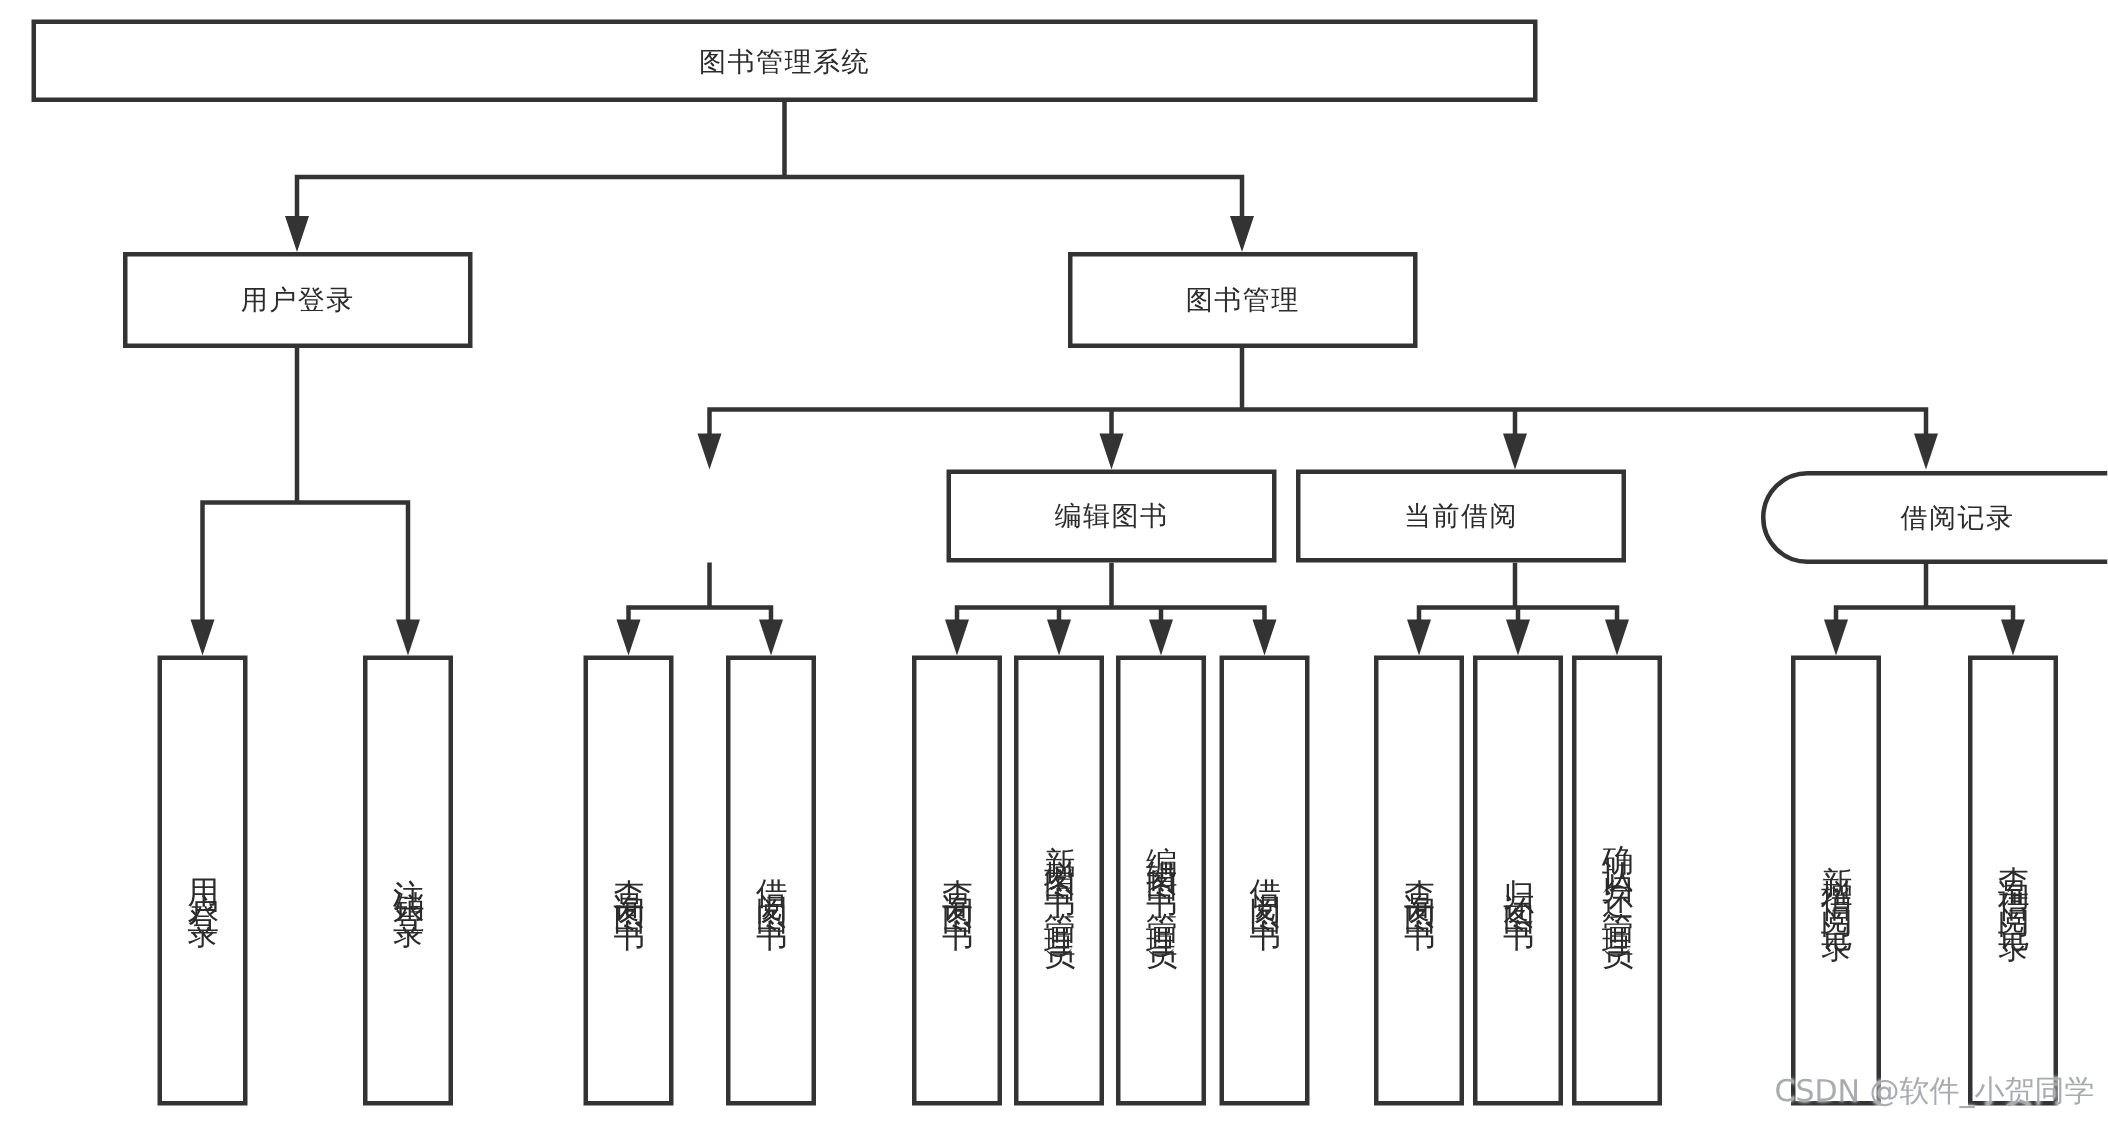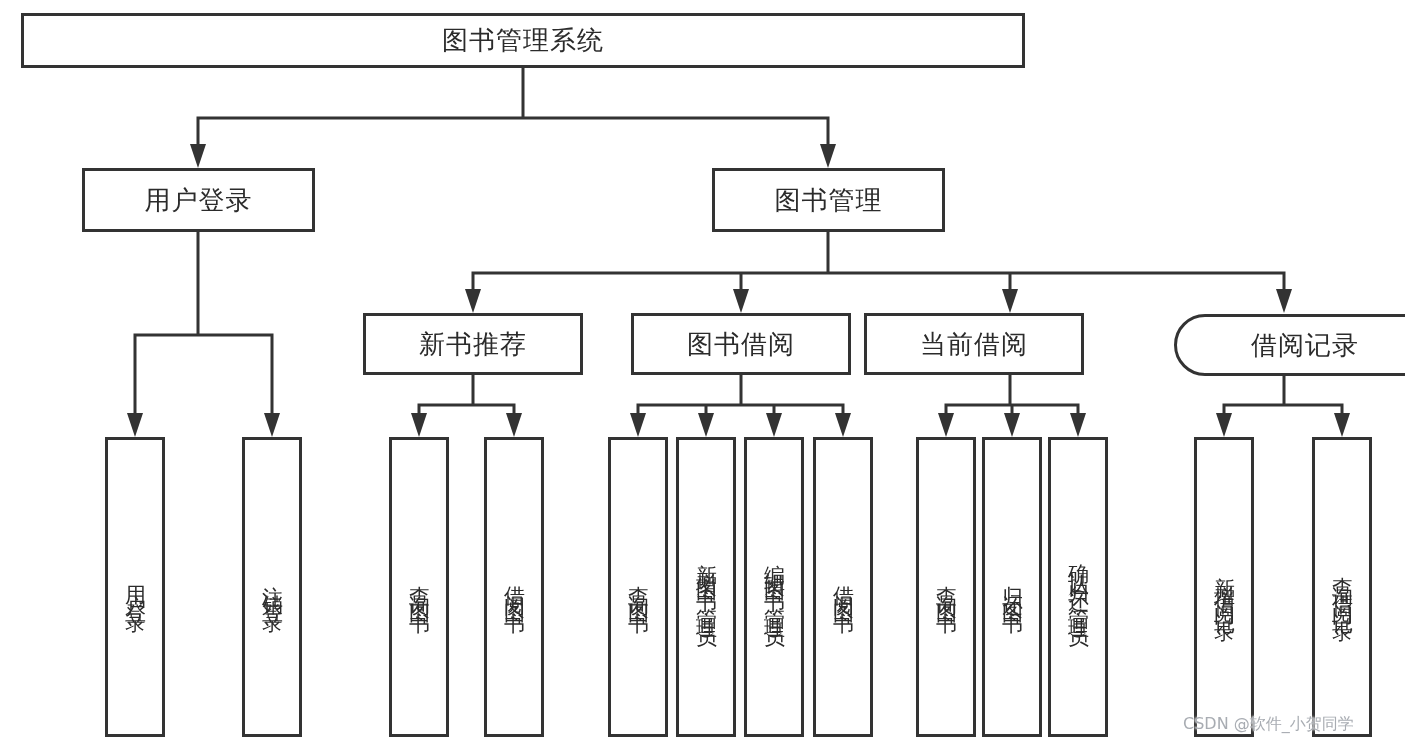--- a/index.html
+++ b/index.html
@@ -24,21 +24,21 @@
   .box {
     position: absolute;
     box-sizing: border-box;
     background: #ffffff;
     border: 3px solid #333333;
     color: #2b2b2b;
     display: flex;
     align-items: center;
     justify-content: center;
     z-index: 2;
-    font-size: 26px;
+    font-size: 18px;
     letter-spacing: 1px;
     white-space: nowrap;
   }
   .leaf {
     writing-mode: vertical-rl;
     text-orientation: mixed;
     letter-spacing: 9px;
     font-size: 21px;
     white-space: normal;
     line-height: 1;
@@ -55,21 +55,21 @@
   #l-a0 { left: 105px; }  #l-a1 { left: 242px; }
   #l-b0 { left: 389px; }  #l-b1 { left: 484px; }
   #l-c0 { left: 608px; }  #l-c1 { left: 676px; }  #l-c2 { left: 744px; }  #l-c3 { left: 813px; }
   #l-d0 { left: 916px; }  #l-d1 { left: 982px; }  #l-d2 { left: 1048px; }
   #l-e0 { left: 1194px; } #l-e1 { left: 1312px; }
   #watermark {
     position: absolute;
     left: 1183px;
     top: 714px;
     z-index: 5;
-    font-size: 16px;
+    font-size: 20px;
     color: rgba(163, 168, 174, 0.95);
     text-shadow: 0 0 2px #ffffff, 0 0 3px #ffffff;
     white-space: nowrap;
   }
 </style>
 </head>
 <body>
 
 <div id="canvas">
 
@@ -104,22 +104,21 @@
       <polygon points="1216,413 1232,413 1224,437"></polygon>
       <polygon points="1334,413 1350,413 1342,437"></polygon>
     </g>
   </svg>
 
   <div class="box" id="n-root">图书管理系统</div>
 
   <div class="box" id="n-b0">用户登录</div>
   <div class="box" id="n-b1">图书管理</div>
 
-  <div class="box" id="n-g0">新书推荐</div>
-  <div class="box" id="n-g1">图书借阅</div>
+  <div class="box" id="n-g1">编辑图书</div>
   <div class="box" id="n-g2">当前借阅</div>
   <div class="box" id="n-g3">借阅记录</div>
 
   <div class="box leaf" id="l-a0">用户登录</div>
   <div class="box leaf" id="l-a1">注销登录</div>
 
   <div class="box leaf" id="l-b0">查询图书</div>
   <div class="box leaf" id="l-b1">借阅图书</div>
 
   <div class="box leaf" id="l-c0">查询图书</div>

